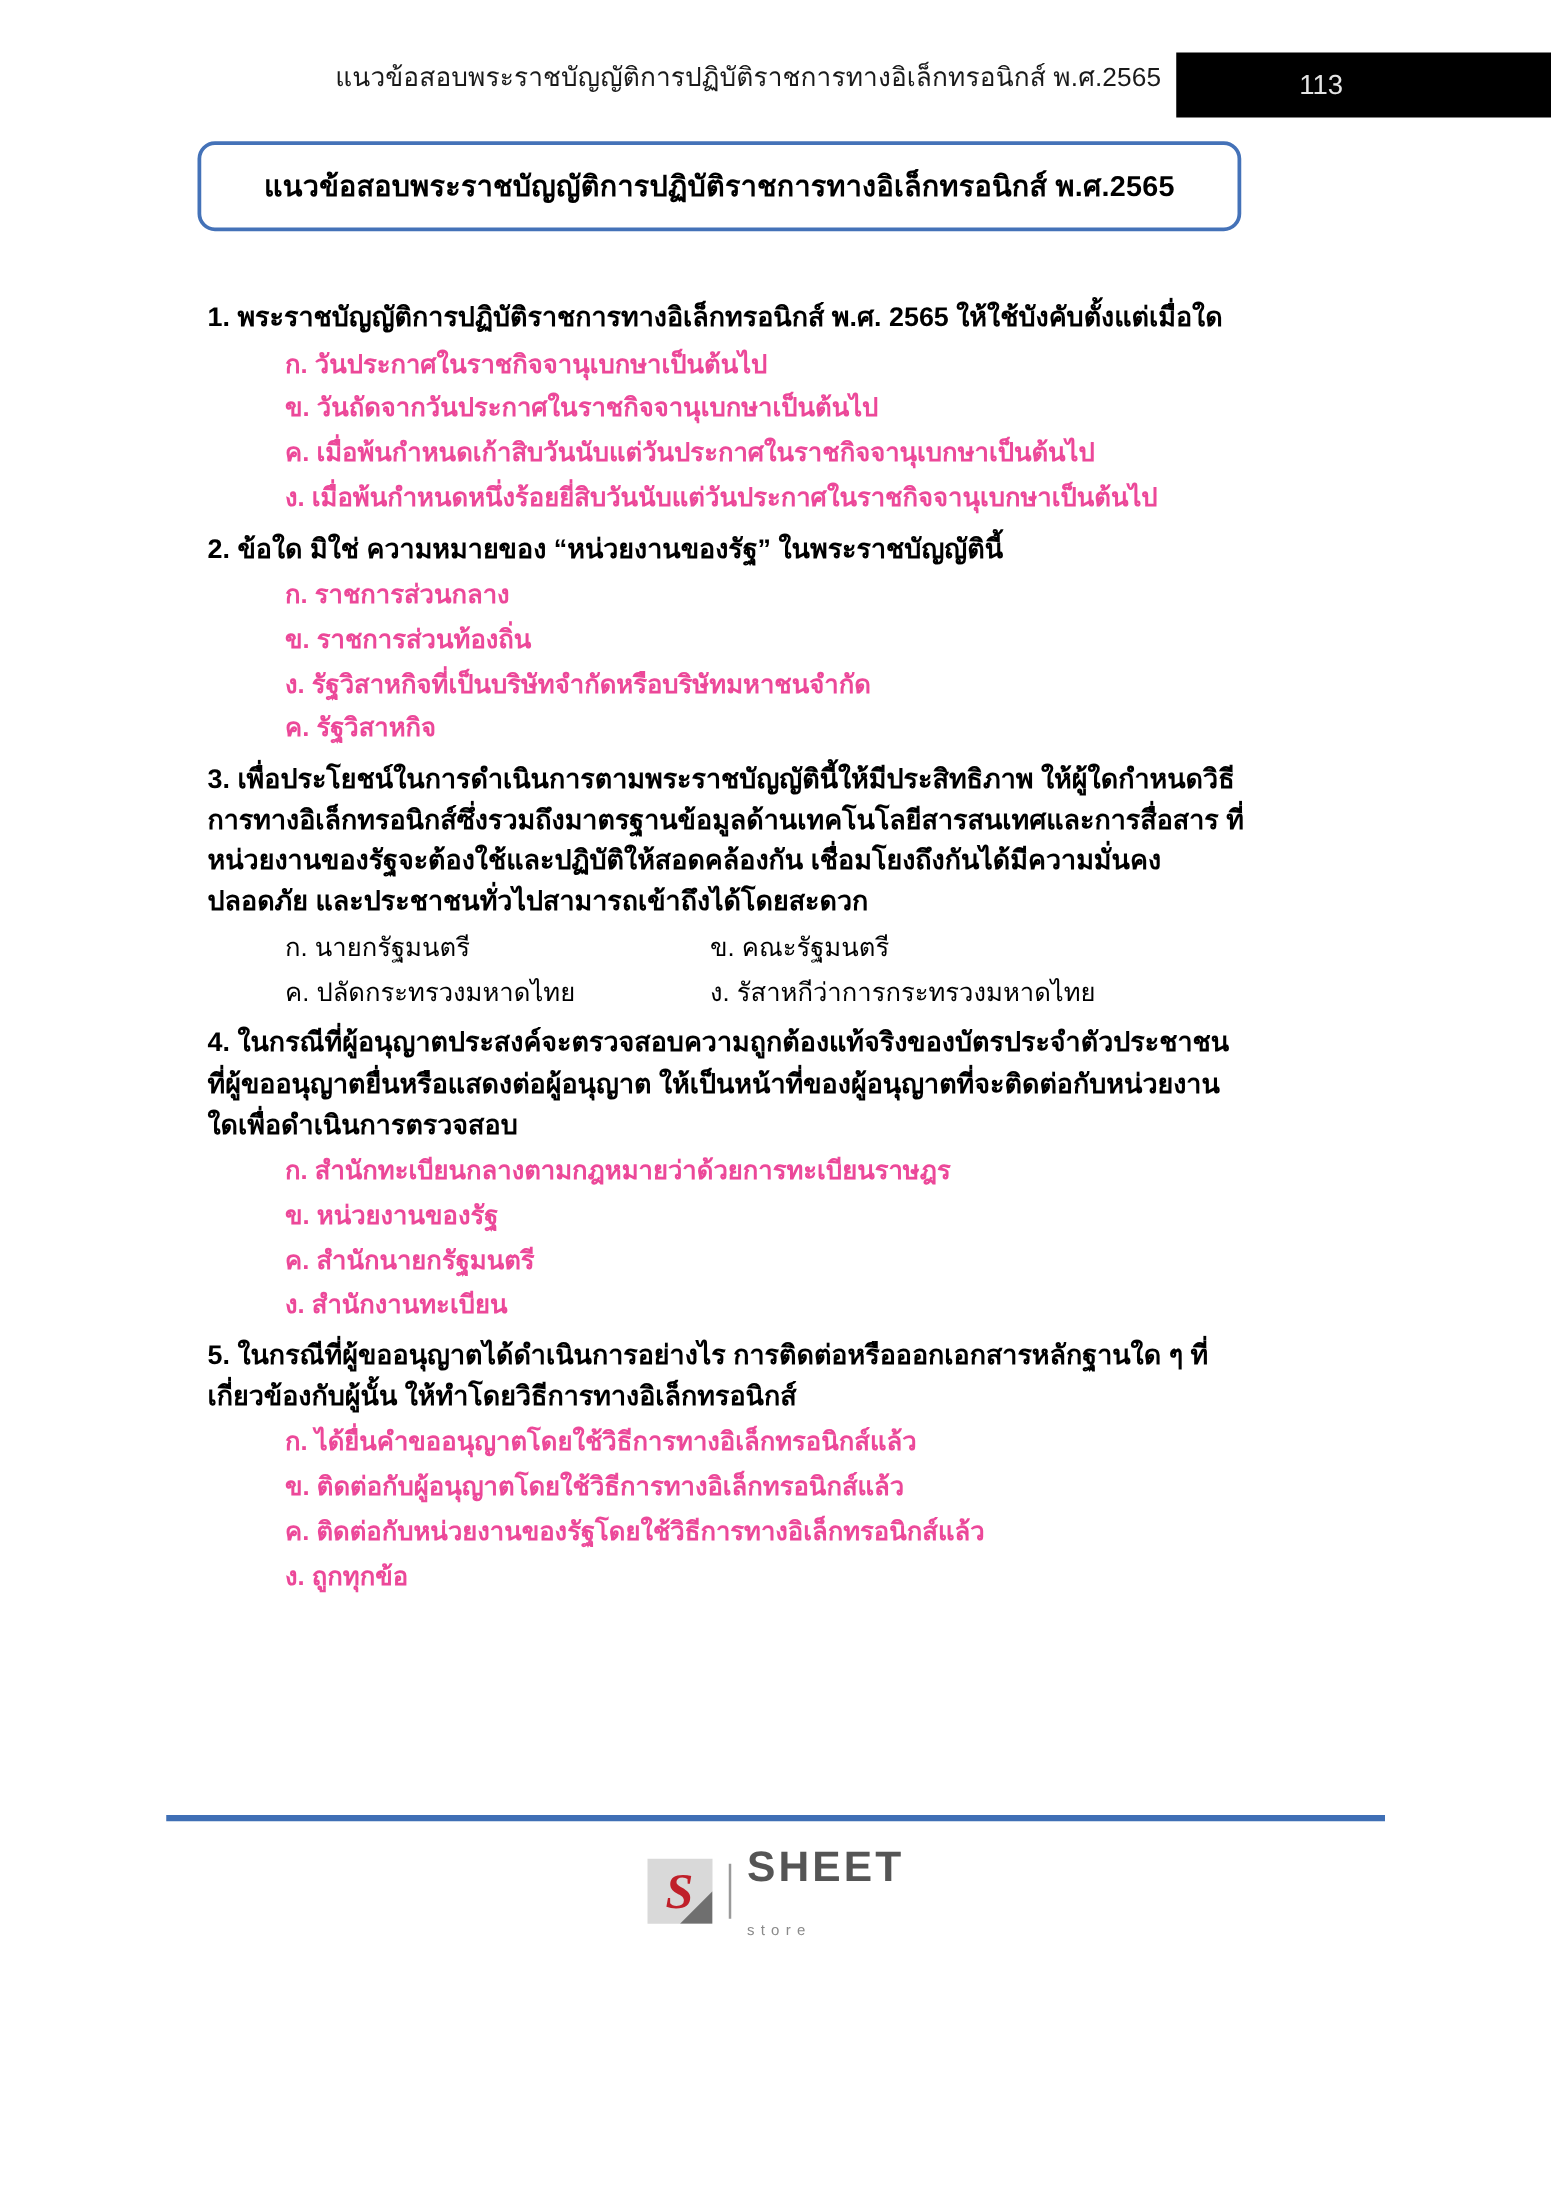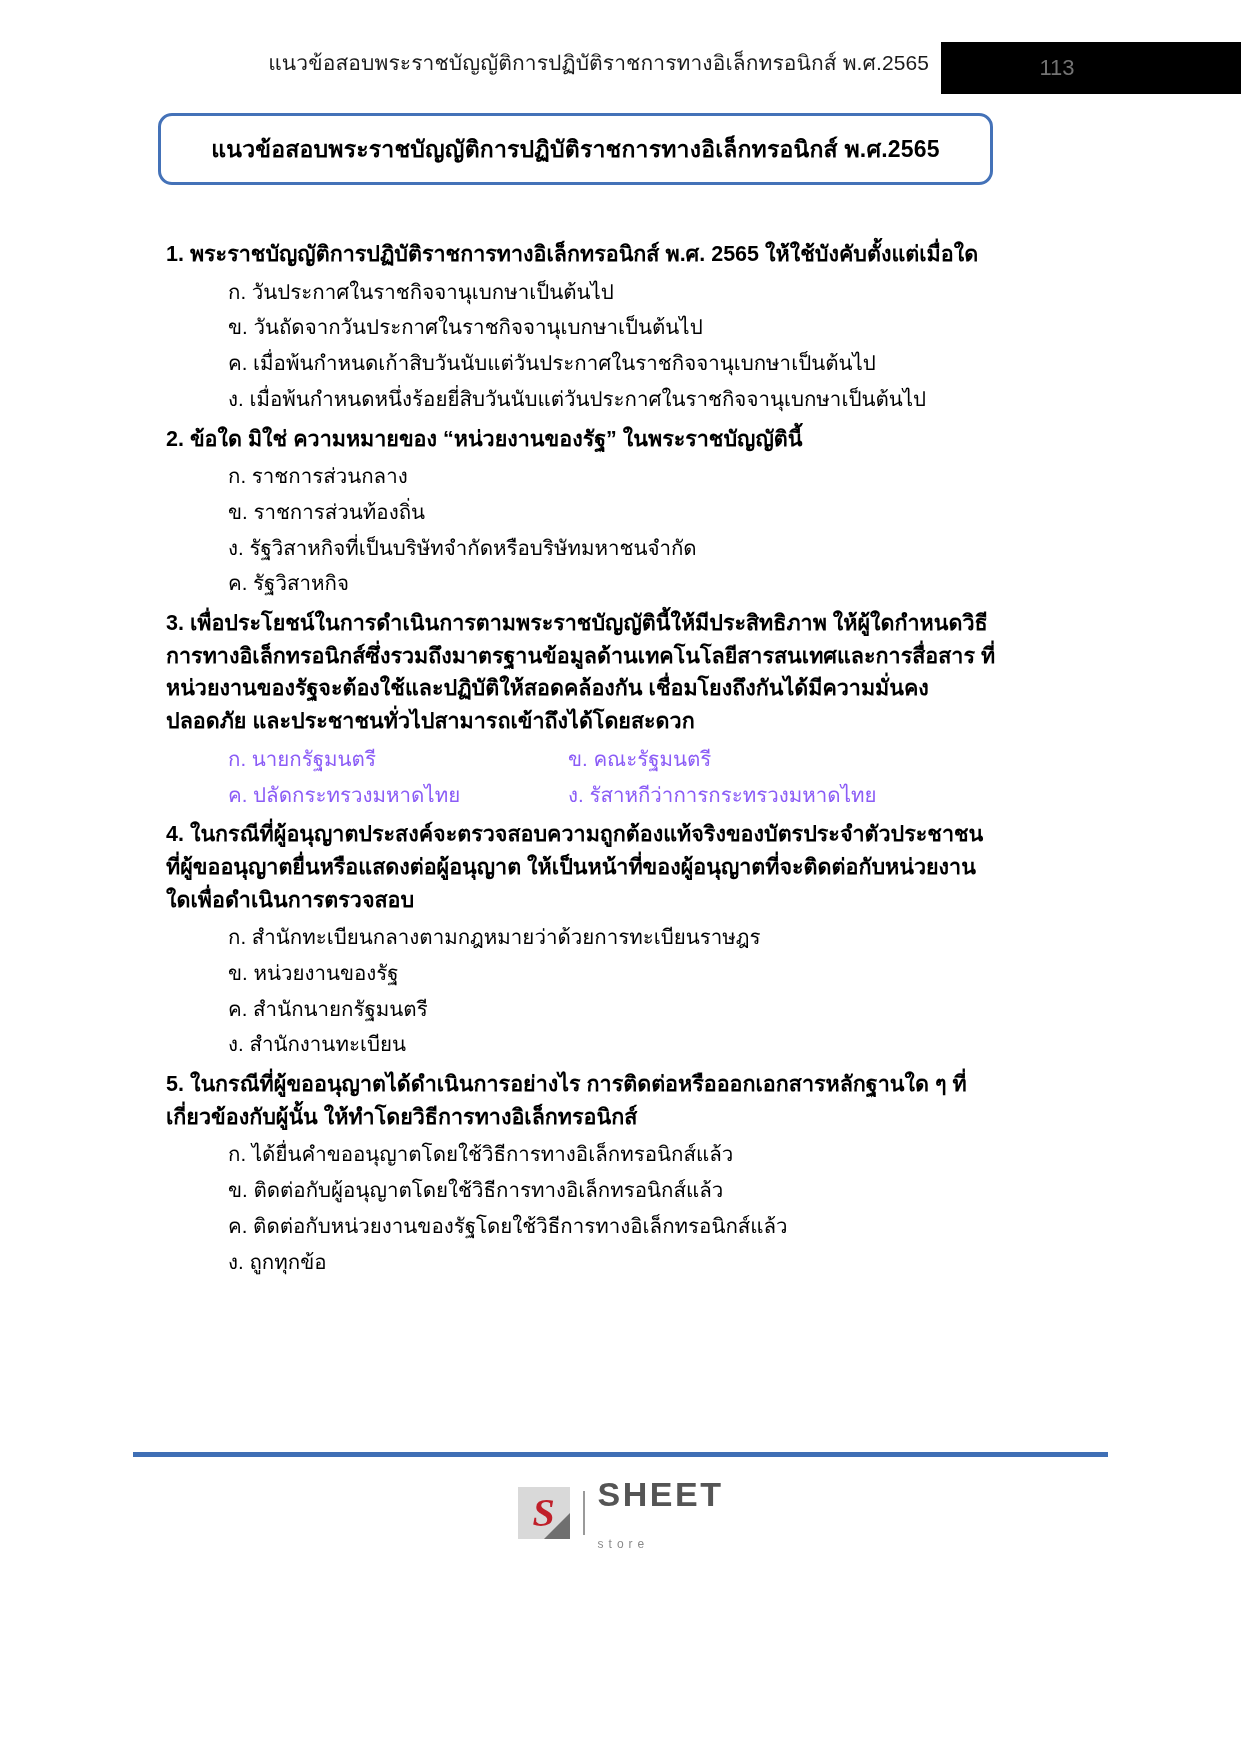--- a/index.html
+++ b/index.html
@@ -44,21 +44,21 @@
   }
   .page-number-text {
     position: absolute;
     left: 0;
     top: 0;
     width: 232px;
     height: 52px;
     display: flex;
     align-items: center;
     justify-content: center;
-    color: #737373;
+    color: #e5e5e5;
     font-size: 22px;
   }
 
   
   .title-box {
     position: absolute;
     left: 158px;
     top: 113px;
     width: 835px;
     height: 72px;
@@ -96,39 +96,39 @@
   .q-block {
     margin-bottom: 2px;
   }
   .options {
     margin: 0 0 6px 0;
     padding: 0;
     list-style: none;
   }
   .option {
     font-size: 20.5px;
-    font-weight: normal;
+    font-weight: bold;
     line-height: 1.45;
     padding: 3px 0 3px 62px;
-    color: #000000;
+    color: #ec4899;
     white-space: nowrap;
   }
   .options-2col {
     margin: 0 0 6px 0;
     padding: 0;
     list-style: none;
   }
   .opt-row {
     display: flex;
     padding: 3px 0 3px 62px;
   }
   .opt-row .option-cell {
     font-size: 20.5px;
     line-height: 1.45;
-    color: #8b5cf6;
+    color: #000000;
     white-space: nowrap;
   }
   .opt-row .option-cell.col-a { width: 340px; flex: 0 0 340px; }
   .opt-row .option-cell.col-b { flex: 1 1 auto; }
 
   
   .footer-rule {
     position: absolute;
     left: 133px;
     top: 1452px;

